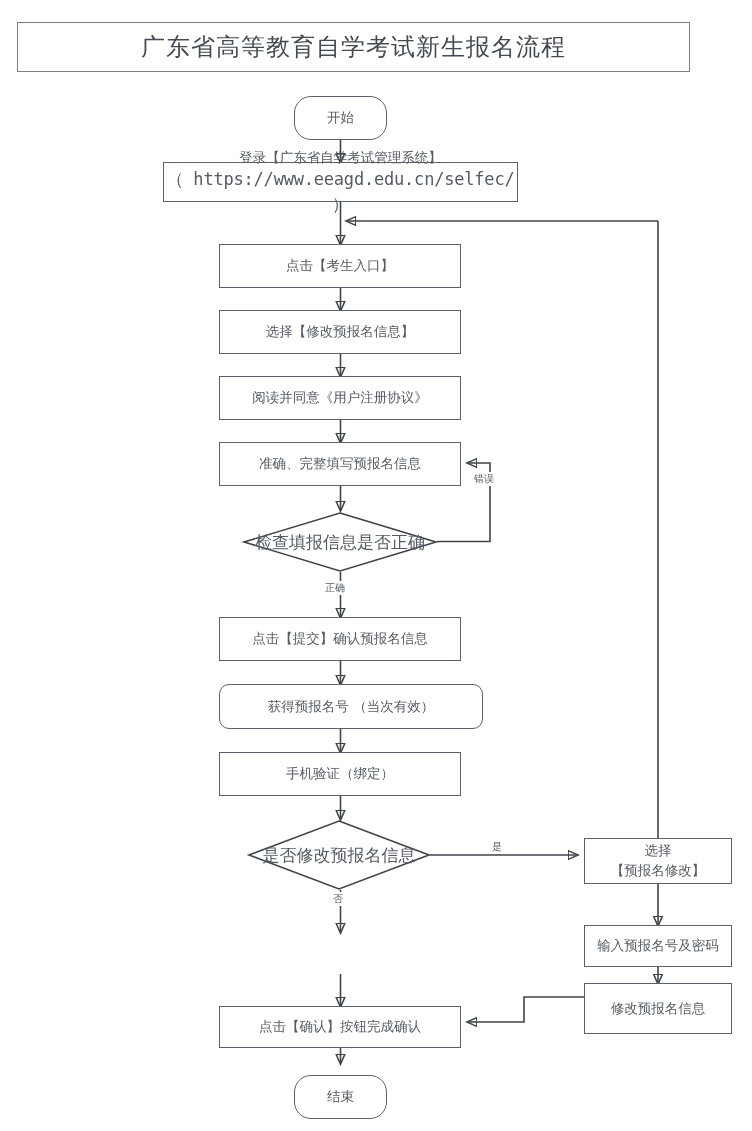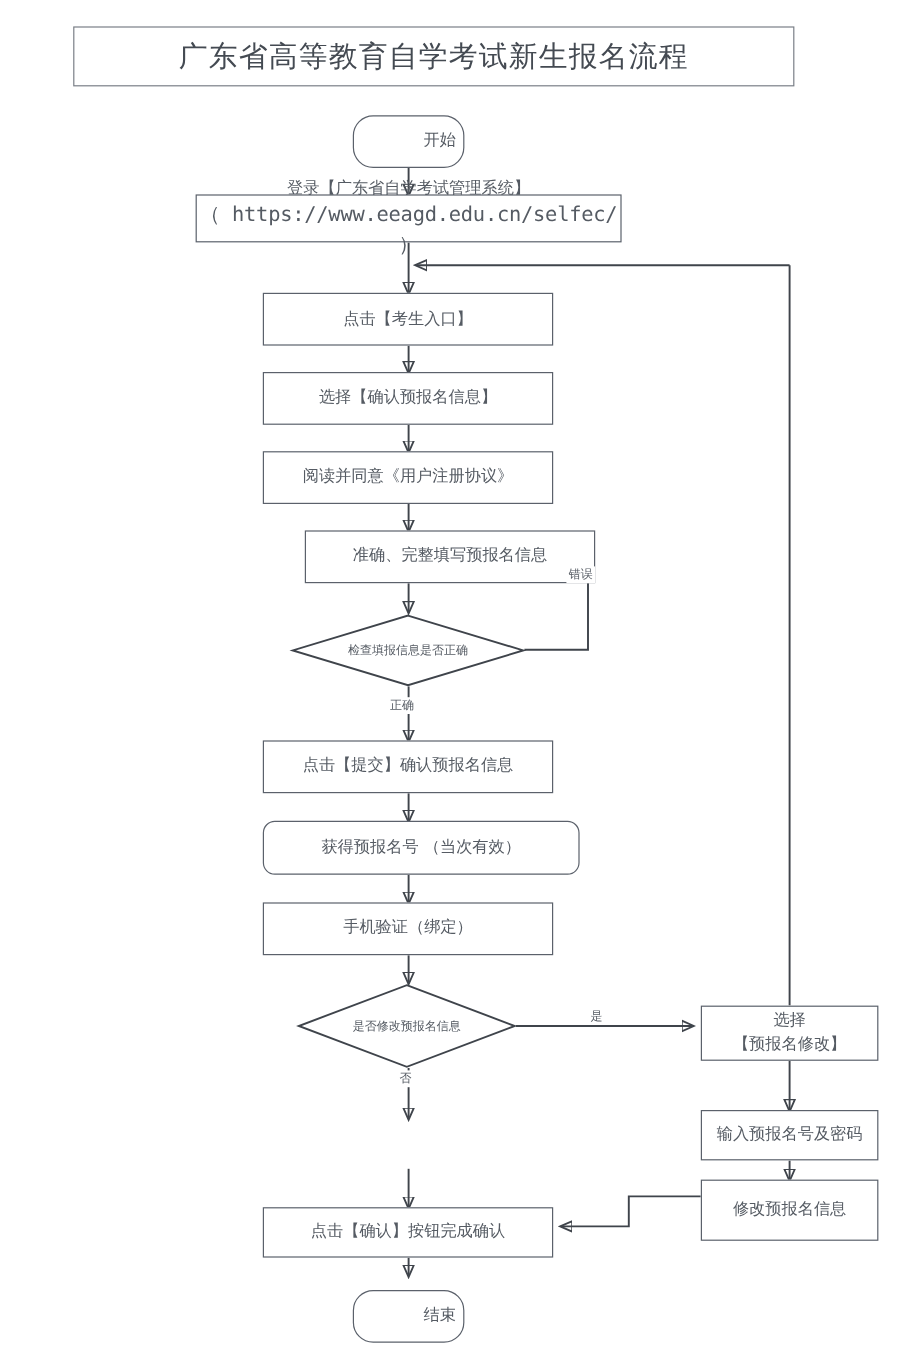--- a/index.html
+++ b/index.html
@@ -15,29 +15,28 @@
     width: 752px;
     height: 1131px;
     background: #ffffff;
     overflow: hidden;
   }
   
   .title-box {
     position: absolute;
     left: 17px;
     top: 22px;
-    width: 601px;
+    width: 673px;
     height: 50px;
     border: 1.4px solid #7a7f87;
     background: #ffffff;
     display: flex;
     align-items: center;
     justify-content: center;
     box-sizing: border-box;
-    margin-left: 44px;
   }
   .title-text {
     font-size: 24px;
     color: #444a52;
     letter-spacing: 1px;
     font-family: "DejaVu Serif", "Liberation Serif", serif;
     white-space: nowrap;
   }
   
   .node {
@@ -50,21 +49,20 @@
     justify-content: center;
     text-align: center;
     color: #555b63;
     font-size: 13.5px;
     line-height: 1.45;
     font-family: "DejaVu Serif", "Liberation Serif", serif;
     z-index: 3;
   }
   .node.terminator {
     border-radius: 17px;
-    justify-content: flex-end;
   }
   .node .label {
     display: block;
     white-space: pre-line;
     padding: 0 6px;
   }
   .node .sub {
     display: block;
     font-family: "DejaVu Sans Mono", "Liberation Mono", monospace;
     font-size: 17px;
@@ -83,21 +81,21 @@
   }
   .diamond .dlabel {
     position: absolute;
     left: 0;
     top: 0;
     width: 100%;
     height: 100%;
     display: flex;
     align-items: center;
     justify-content: center;
-    font-size: 10px;
+    font-size: 17px;
     color: #555b63;
     font-family: "DejaVu Serif", "Liberation Serif", serif;
     white-space: nowrap;
   }
   
   .edge-label {
     position: absolute;
     font-size: 10px;
     color: #555b63;
     font-family: "DejaVu Serif", "Liberation Serif", serif;
@@ -185,28 +183,28 @@
   <div class="node" style="left:163px; top:162px; width:355px; height:40px; flex-direction:column;">
     <span class="label">登录【广东省自学考试管理系统】</span>
     <span class="sub">（ https://www.eeagd.edu.cn/selfec/ ）</span>
   </div>
 
   <div class="node" style="left:219px; top:244px; width:242px; height:44px;font-family:Liberation Serif, serif;">
     <span class="label">点击【考生入口】</span>
   </div>
 
   <div class="node" style="left:219px; top:310px; width:242px; height:44px;">
-    <span class="label">选择【确认预报名信息】</span>
+    <span class="label">选择【修改预报名信息】</span>
   </div>
 
   <div class="node" style="left:219px; top:376px; width:242px; height:44px;">
     <span class="label">阅读并同意《用户注册协议》</span>
   </div>
 
-  <div class="node" style="left:219px; top:442px; width:242px; height:44px;margin-left:35px;">
+  <div class="node" style="left:219px; top:442px; width:242px; height:44px;">
     <span class="label">准确、完整填写预报名信息</span>
   </div>
 
   <div class="diamond" style="left:243px; top:512px; width:194px; height:60px;">
     <svg width="194" height="60" viewBox="0 0 194 60" xmlns="http://www.w3.org/2000/svg">
       <polygon points="97,1 193,30 97,59 1,30" fill="#ffffff" stroke="#3f444b" stroke-width="1.6"></polygon>
     </svg>
     <span class="dlabel">检查填报信息是否正确</span>
   </div>
 

